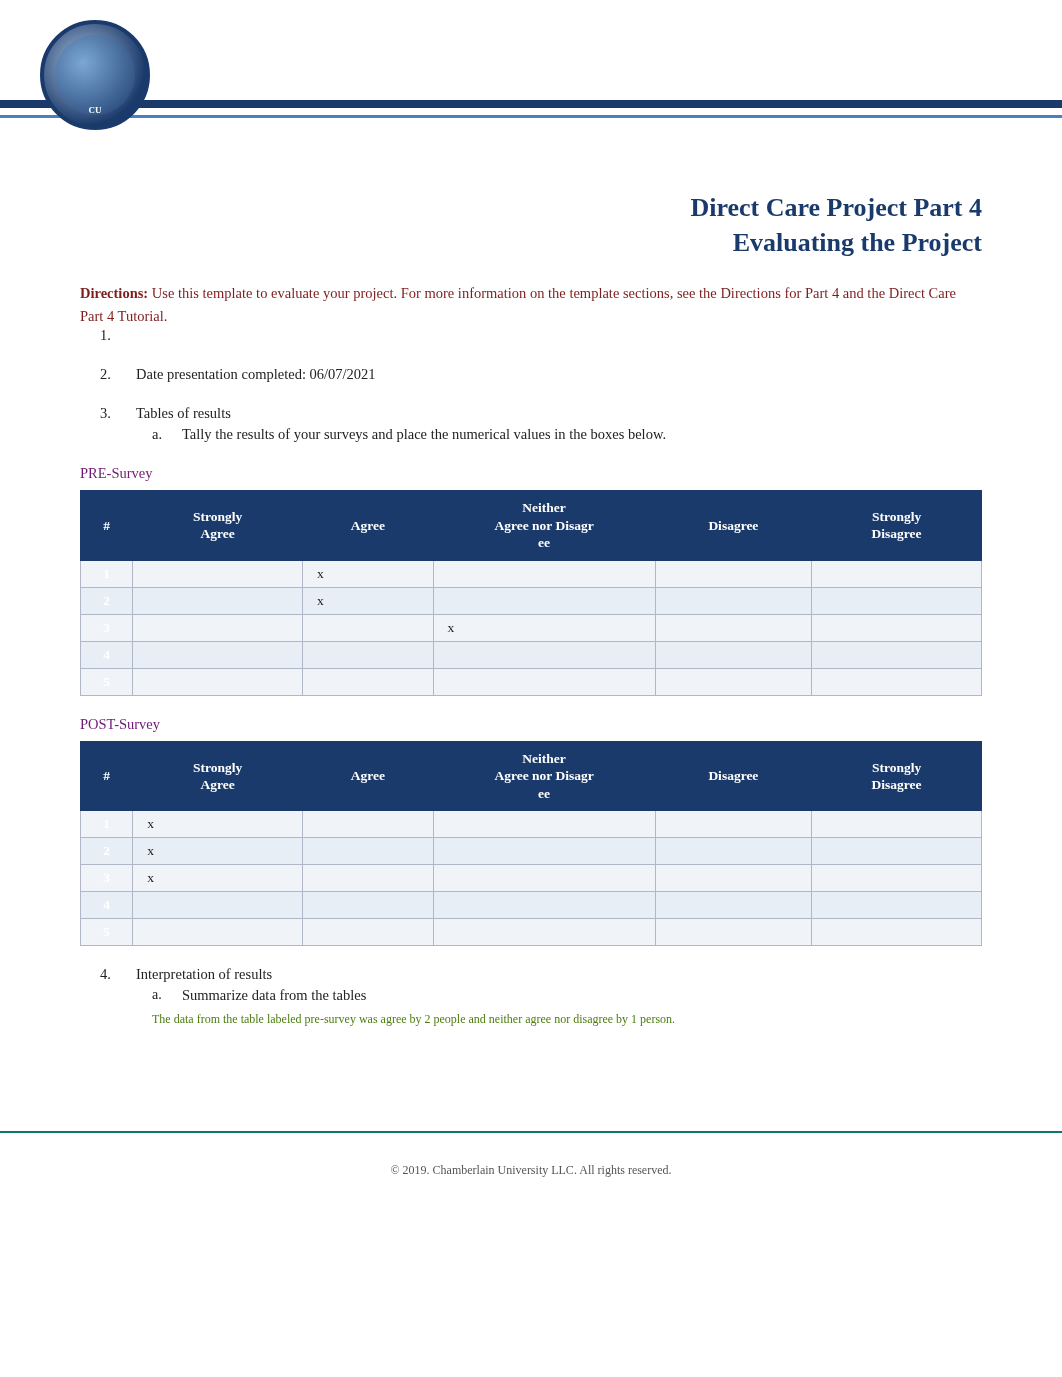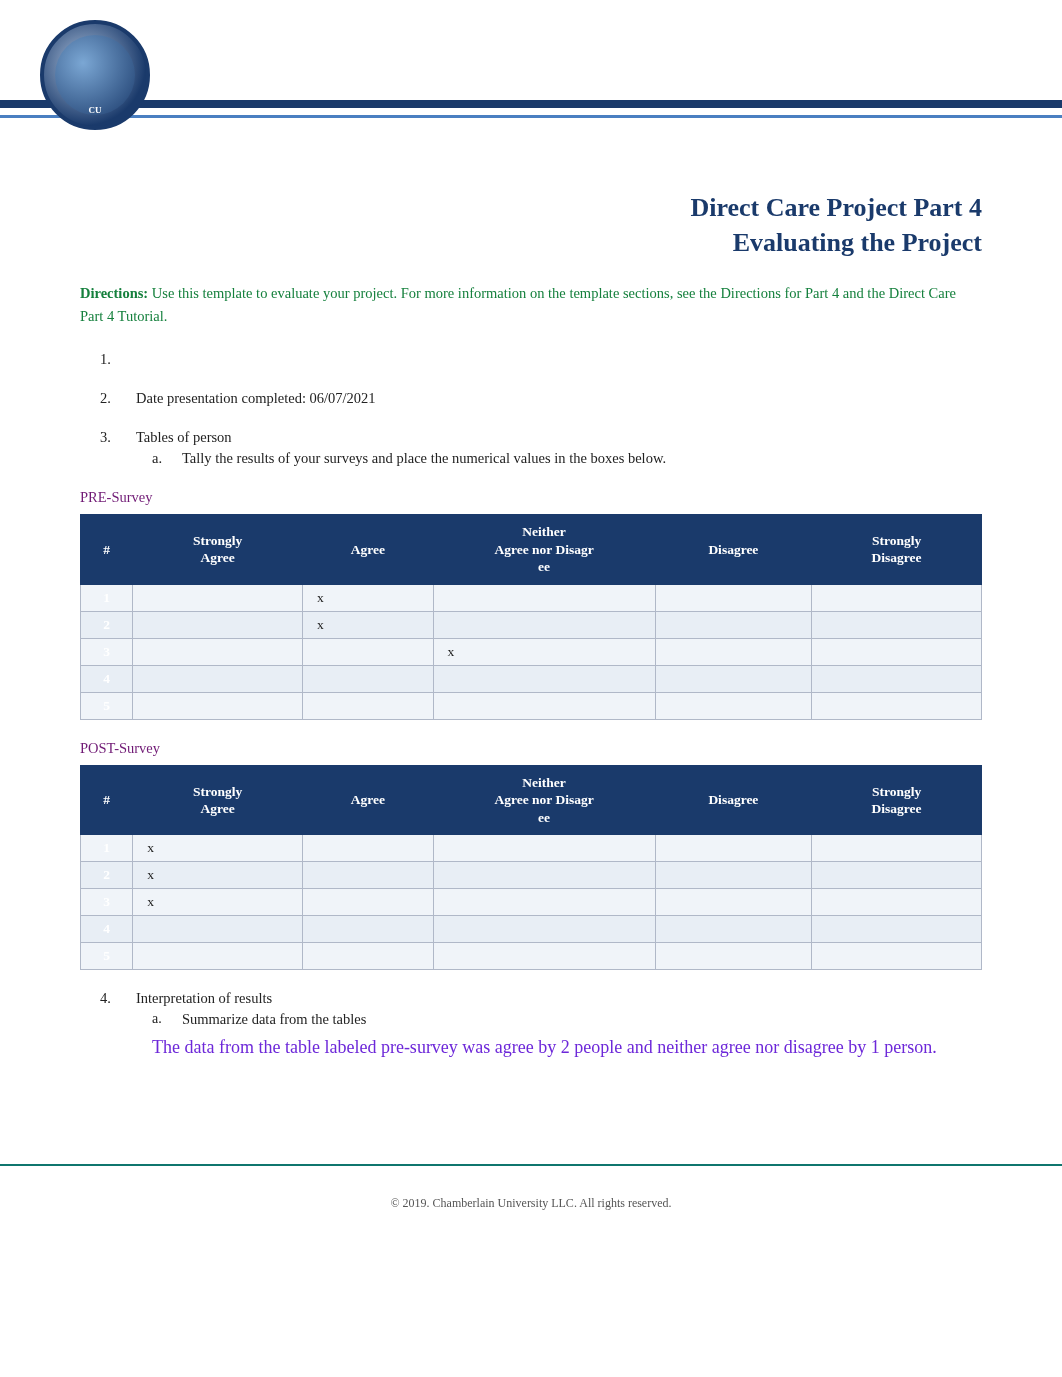--- a/index.html
+++ b/index.html
@@ -73,24 +73,23 @@
       text-align: right;
       color: #1a3a6b;
       font-size: 26px;
       font-weight: bold;
       line-height: 1.35;
       margin-bottom: 22px;
       margin-top: 10px;
     }
 
     .directions-block {
-      margin-bottom: 24px;
       font-size: 14.5px;
       line-height: 1.55;
-      color: #15803d;
+      color: #7f1d1d;
     }
     .directions-block strong {
       font-weight: bold;
     }
 
     .numbered-list {
       margin-left: 20px;
       list-style: none;
     }
     .numbered-list > li {
@@ -193,23 +192,23 @@
     }
 
     
     .interp-section {
       margin-top: 10px;
     }
     .interp-section .sub-letter-alpha {
       font-size: 14px;
     }
     .interp-text {
-      font-size: 18px;
+      font-size: 12px;
       line-height: 1.55;
-      color: #6d28d9;
+      color: #4d7c0f;
       margin-top: 6px;
       margin-left: 52px;
     }
 
     
     .footer {
       text-align: center;
       font-size: 12px;
       color: #555;
       padding: 30px 0 20px 0;
@@ -249,21 +248,21 @@
     </li>
     <li>
       <div class="list-item-row">
         <span class="list-num">2.</span>
         <span>Date presentation completed: 06/07/2021</span>
       </div>
     </li>
     <li>
       <div class="list-item-row">
         <span class="list-num">3.</span>
-        <span>Tables of person</span>
+        <span>Tables of results</span>
       </div>
       <ul class="sub-list">
         <li>
           <span class="sub-letter">a.</span>
           <span>Tally the results of your surveys and place the numerical values in the boxes below.</span>
         </li>
       </ul>
     </li>
   </ul>
 

